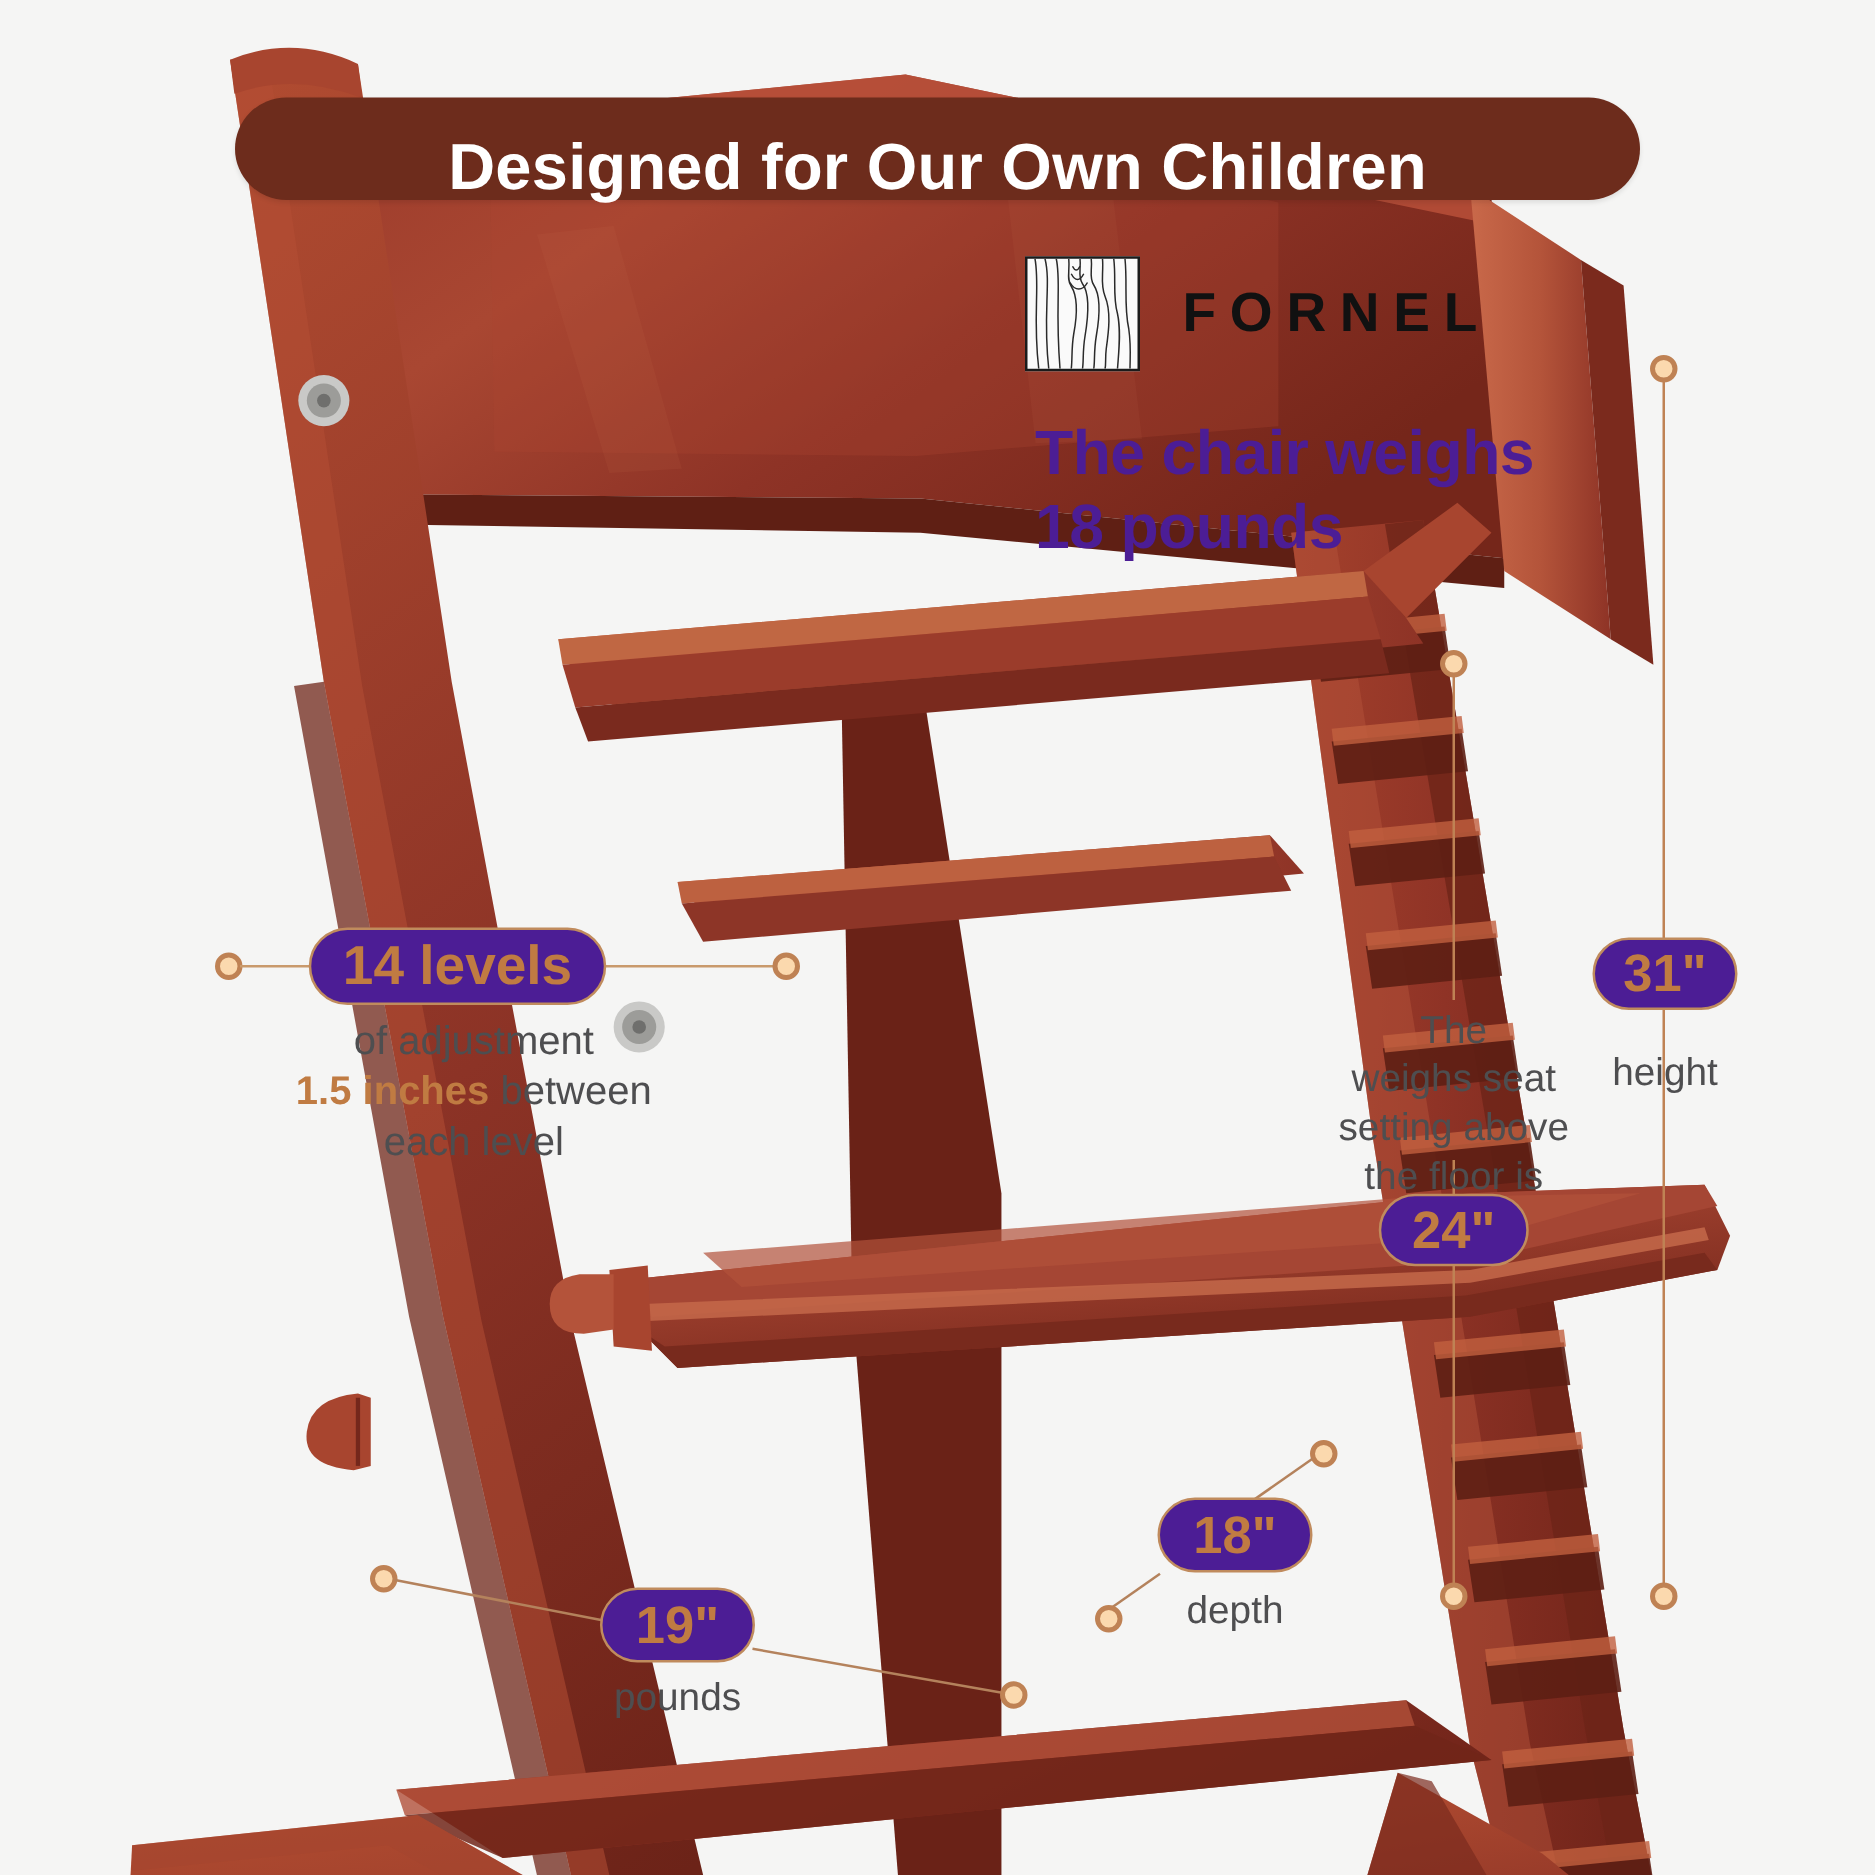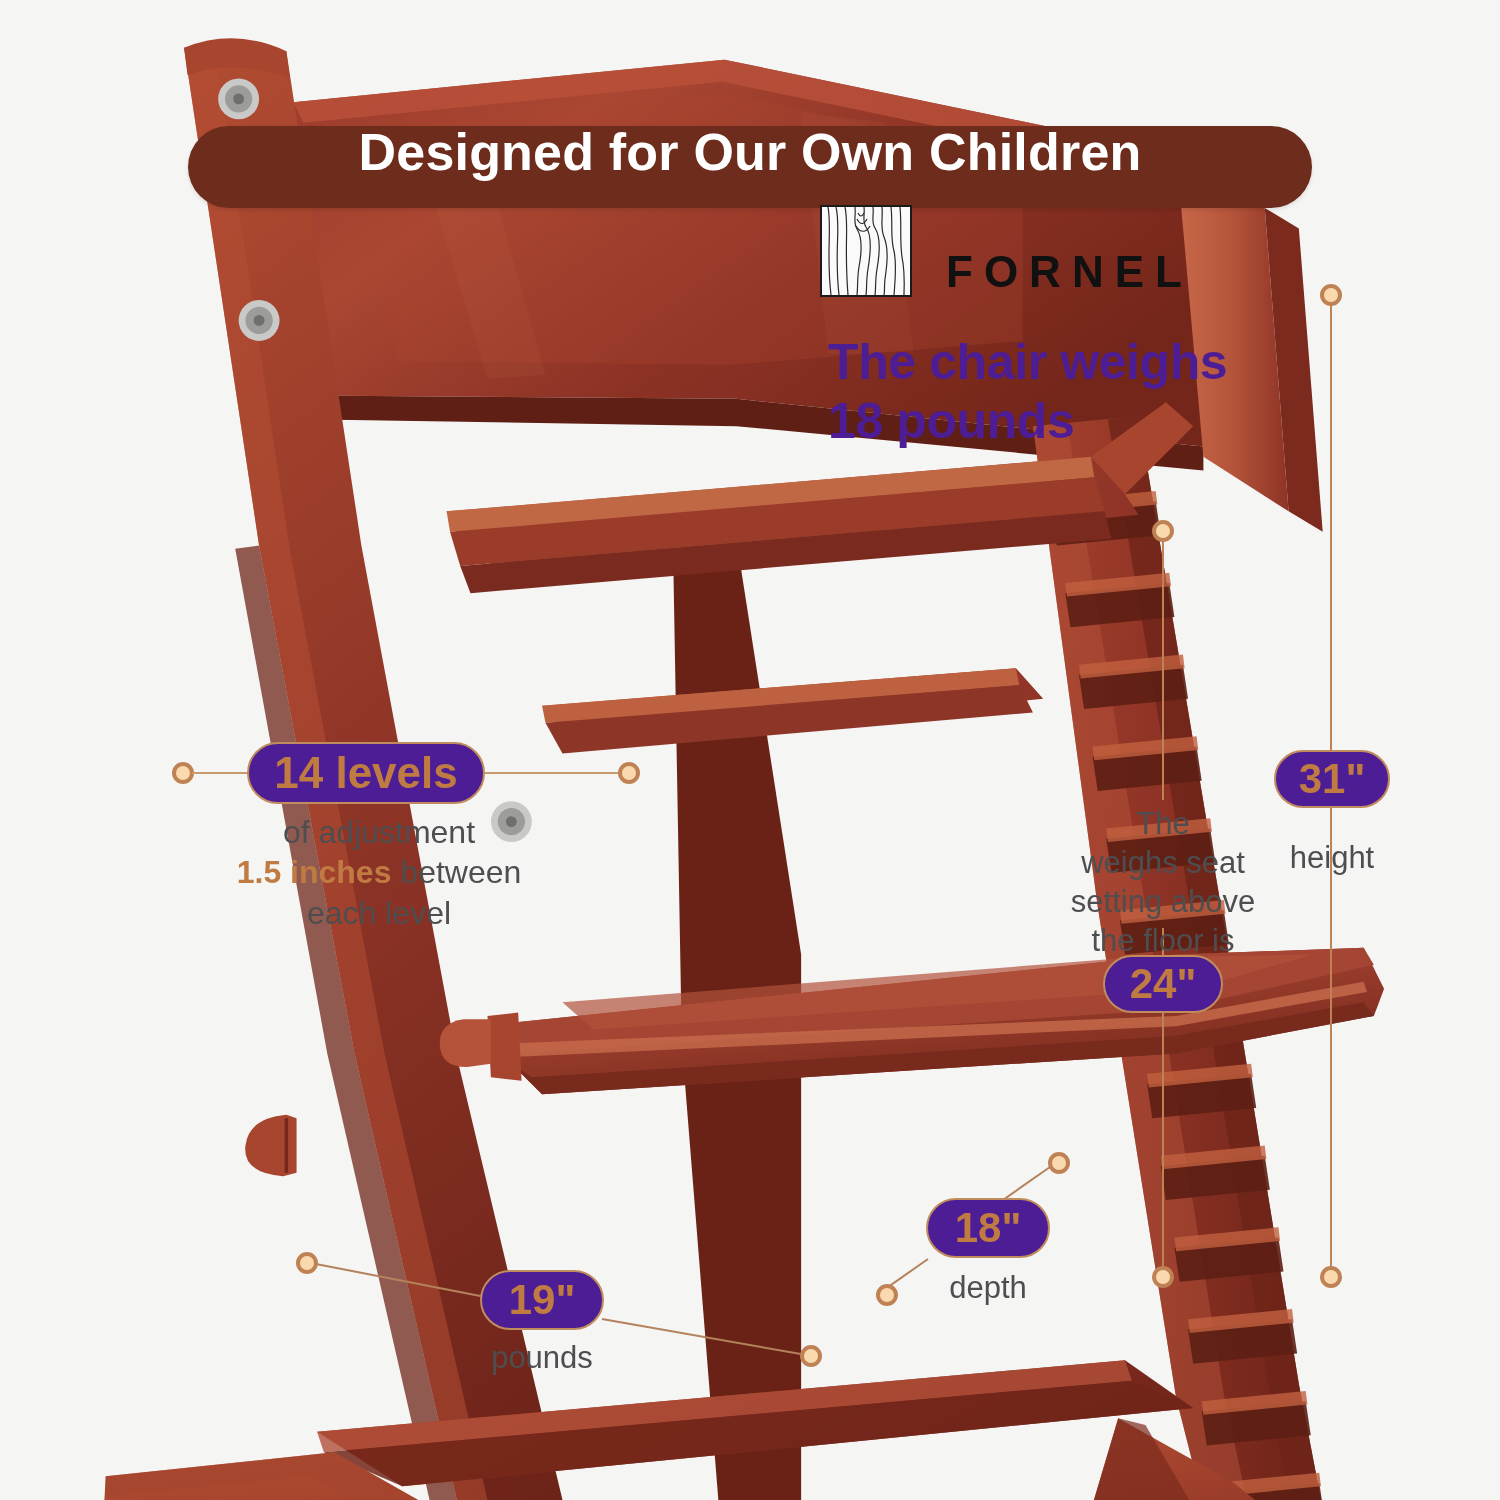--- a/index.html
+++ b/index.html
@@ -9,32 +9,31 @@
     font-family:"Liberation Sans", sans-serif;
     overflow:hidden;
     position:relative;
   }
   .stage{position:absolute;inset:0;}
 
   
   .banner{
     position:absolute;left:188px;top:78px;width:1124px;height:82px;
     background:#6d2c1c;border-radius:41px;
-    display:flex;align-items:flex-start;justify-content:center;
+    display:flex;align-items:flex-end;justify-content:center;
     box-shadow:0 2px 4px rgba(0,0,0,.10);
-    margin-top:48px;
   }
   .banner-text{
     color:#ffffff;font-size:52px;font-weight:bold;
     letter-spacing:.2px;line-height:1;white-space:nowrap;
     font-family:"Liberation Sans", sans-serif;
   }
 
   
-  .brand{position:absolute;left:820px;top:205px;display:flex;align-items:flex-end;gap:34px;}
+  .brand{position:absolute;left:820px;top:205px;display:flex;align-items:center;gap:34px;}
   .brand-mark{width:88px;height:88px;border:2px solid #1b1b1b;background:#fafafa;display:block;}
   .brand-name{
     font-size:44px;font-weight:bold;color:#111111;letter-spacing:11px;
     font-family:"Liberation Sans", sans-serif;
   }
 
   
   .weight{
     position:absolute;left:828px;top:333px;width:520px;
     color:#4c1d95;font-size:50px;font-weight:bold;line-height:1.18;

